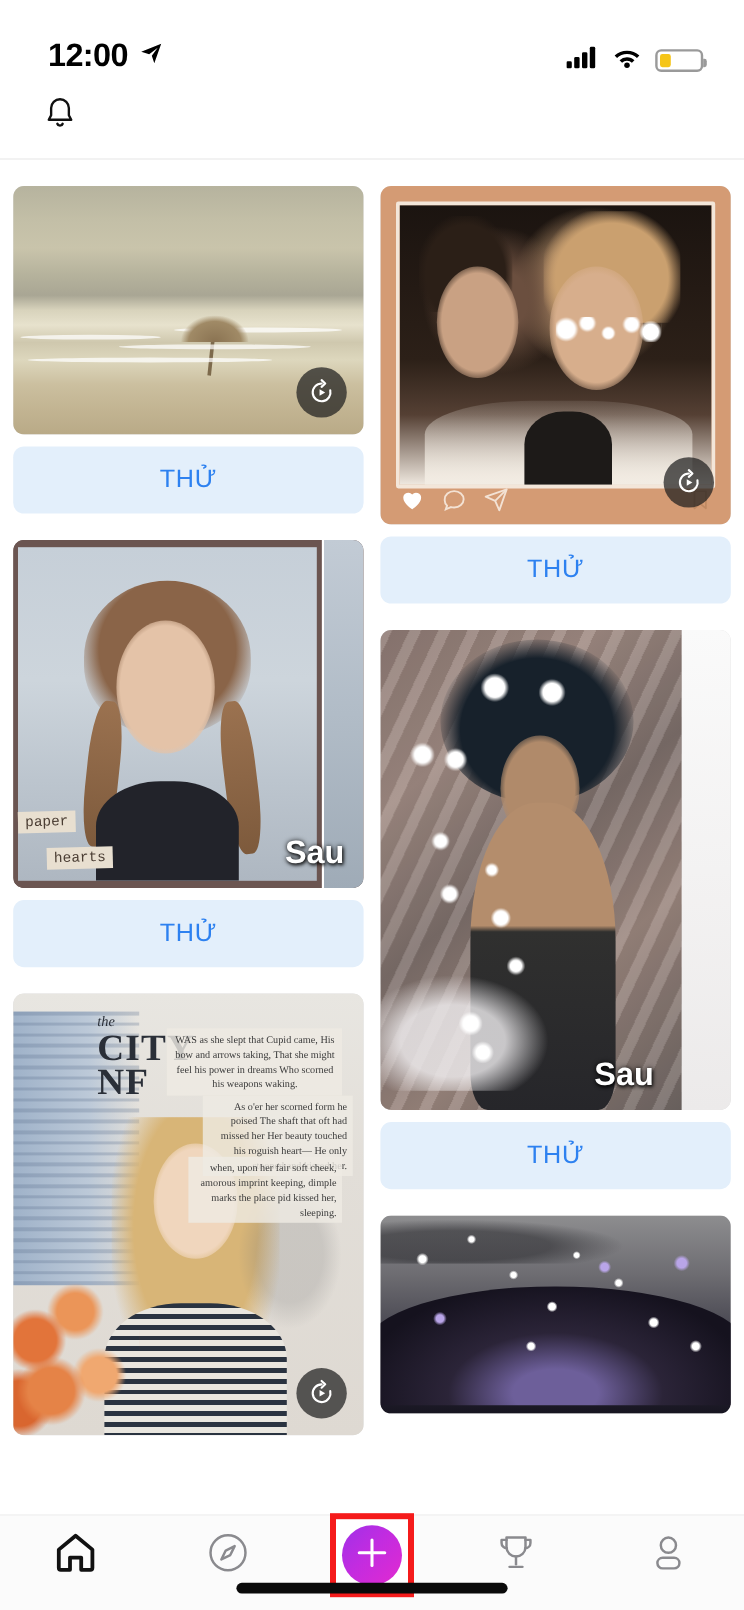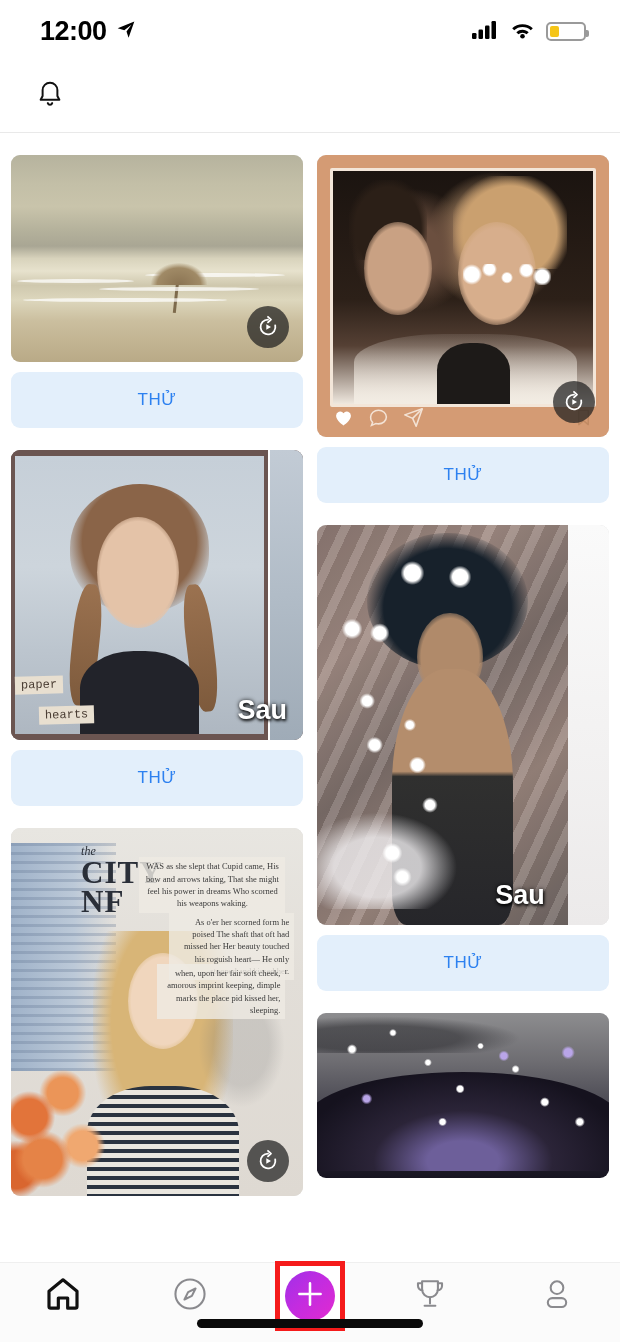--- a/index.html
+++ b/index.html
@@ -6,21 +6,21 @@
   html, body {
     width: 620px; height: 1342px;
     background: #ffffff;
     font-family: "Liberation Sans", sans-serif;
     overflow: hidden;
   }
   .phone { position: relative; width: 620px; height: 1342px; background: #ffffff; overflow: hidden; }
 
   
   .statusbar {
-    height: 62px; display: flex; align-items: center;
+    height: 62px; display: flex; align-items: flex-end;
     justify-content: space-between; padding: 0 34px 0 40px;
   }
   .sb-left { display: flex; align-items: center; gap: 9px; }
   .sb-time { font-size: 27px; font-weight: bold; color: #000; letter-spacing: -0.5px; }
   .sb-right { display: flex; align-items: center; gap: 11px; }
   .batt-shell {
     width: 40px; height: 19px; border: 2px solid #9a9a9a; border-radius: 5px;
     position: relative; display: flex; align-items: center; padding: 2px;
   }
   .batt-shell::after {
@@ -50,21 +50,21 @@
   .col { flex: 1; display: flex; flex-direction: column; gap: 0; }
   .card { margin-bottom: 22px; }
   .thumb {
     position: relative; width: 100%; border-radius: 9px;
     overflow: hidden; background: #ddd;
   }
   .try-btn {
     margin-top: 10px; height: 56px; background: #e3effb; border-radius: 9px;
     display: flex; align-items: center; justify-content: center;
   }
-  .try-btn span { color: #2d81f0; font-size: 17px; font-weight: 500; letter-spacing: 0.6px; }
+  .try-btn span { color: #2d81f0; font-size: 21px; font-weight: 500; letter-spacing: 0.6px; }
 
   .replay-badge {
     position: absolute; right: 14px; bottom: 14px;
     width: 42px; height: 42px; border-radius: 50%;
     background: rgba(30,30,30,0.72);
     display: flex; align-items: center; justify-content: center;
   }
   .sau-label {
     position: absolute; right: 16px; bottom: 14px;
     color: #fff; font-size: 27px; font-weight: bold;

